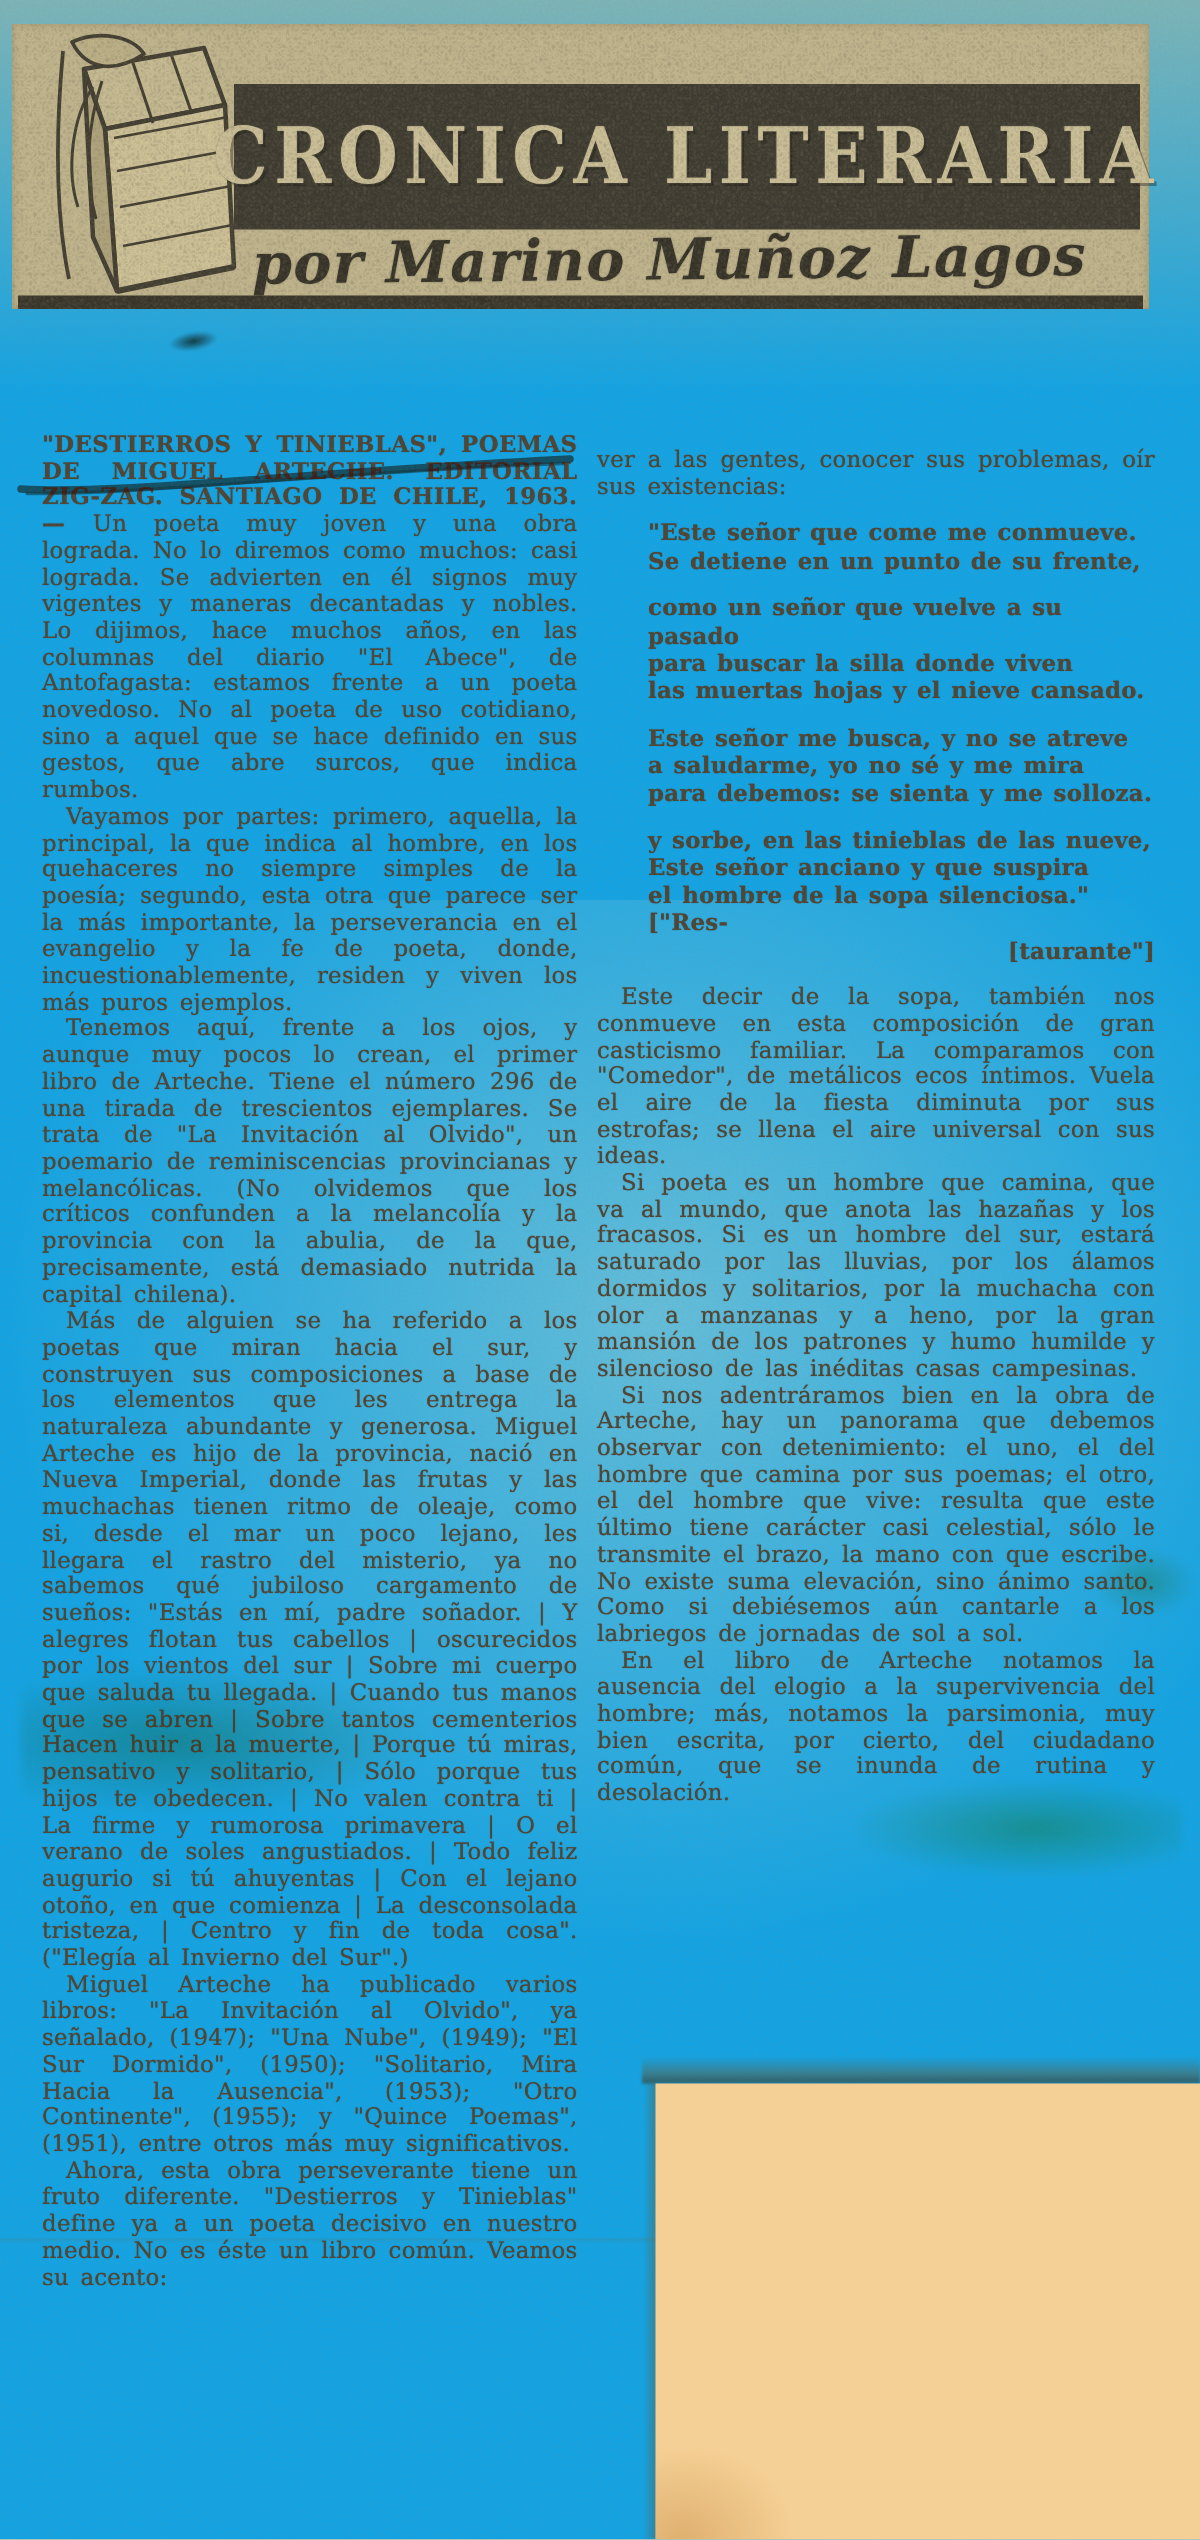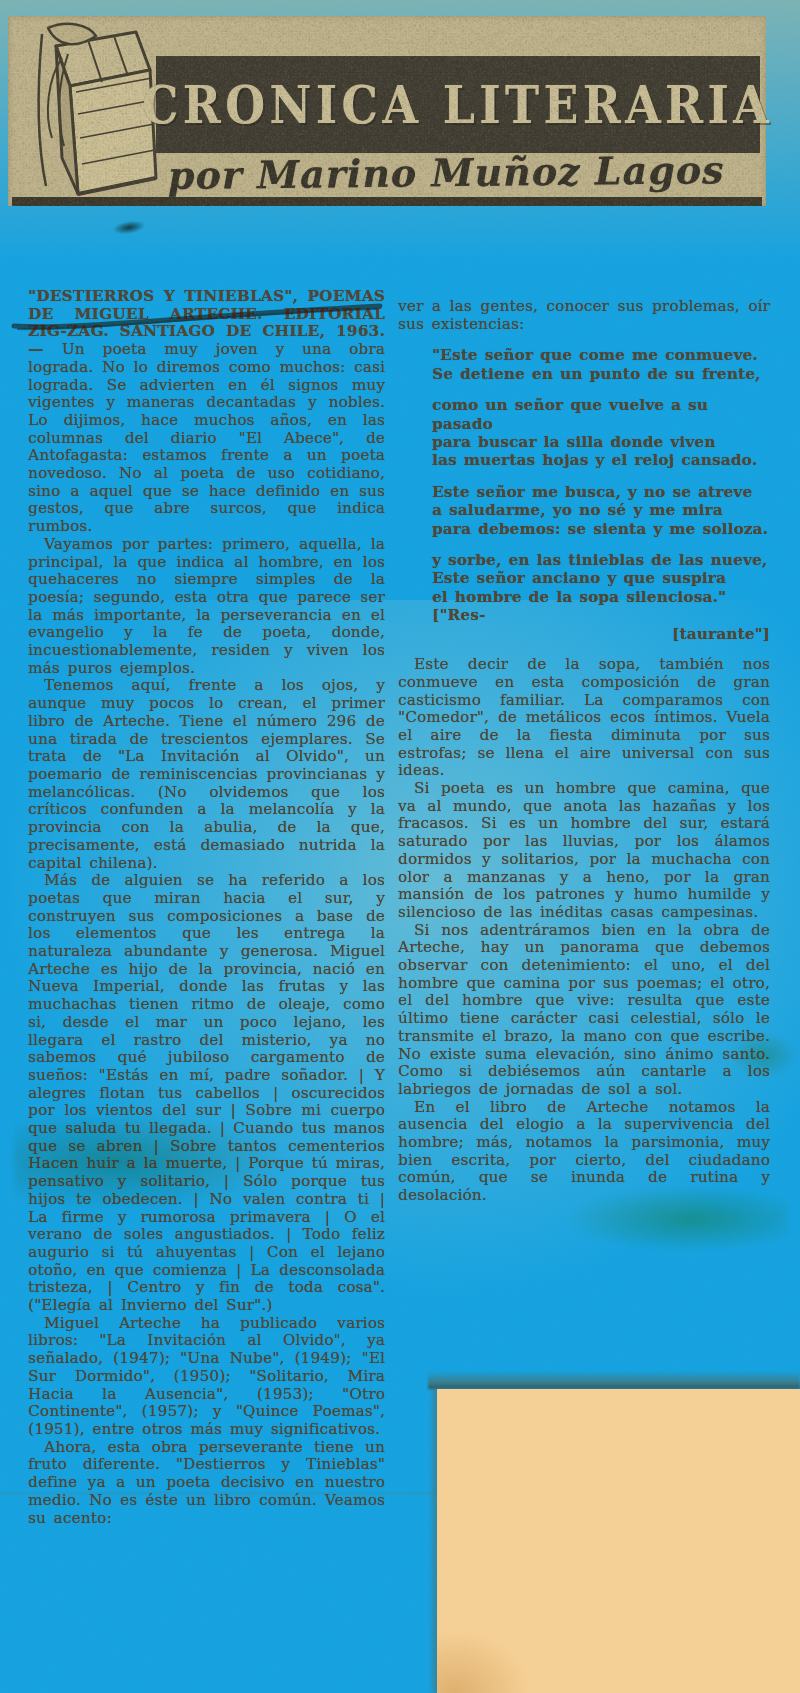--- a/index.html
+++ b/index.html
@@ -108,21 +108,21 @@
   <div class="col" id="col-left">
 
       <div class="par lead"><span class="b">"DESTIERROS Y TINIEBLAS", POEMAS DE MIGUEL ARTECHE. EDITORIAL ZIG-ZAG. SANTIAGO DE CHILE, 1963.— </span><span>Un poeta muy joven y una obra lograda. No lo diremos como muchos: casi lograda. Se advierten en él signos muy vigentes y maneras decantadas y nobles. Lo dijimos, hace muchos años, en las columnas del diario "El Abece", de Antofagasta: estamos frente a un poeta novedoso. No al poeta de uso cotidiano, sino a aquel que se hace definido en sus gestos, que abre surcos, que indica rumbos.</span></div>
 
       <div class="par"><span class="b"></span><span>Vayamos por partes: primero, aquella, la principal, la que indica al hombre, en los quehaceres no siempre simples de la poesía; segundo, esta otra que parece ser la más importante, la perseverancia en el evangelio y la fe de poeta, donde, incuestionablemente, residen y viven los más puros ejemplos.</span></div>
 
       <div class="par"><span class="b"></span><span>Tenemos aquí, frente a los ojos, y aunque muy pocos lo crean, el primer libro de Arteche. Tiene el número 296 de una tirada de trescientos ejemplares. Se trata de "La Invitación al Olvido", un poemario de reminiscencias provincianas y melancólicas. (No olvidemos que los críticos confunden a la melancolía y la provincia con la abulia, de la que, precisamente, está demasiado nutrida la capital chilena).</span></div>
 
       <div class="par"><span class="b"></span><span>Más de alguien se ha referido a los poetas que miran hacia el sur, y construyen sus composiciones a base de los elementos que les entrega la naturaleza abundante y generosa. Miguel Arteche es hijo de la provincia, nació en Nueva Imperial, donde las frutas y las muchachas tienen ritmo de oleaje, como si, desde el mar un poco lejano, les llegara el rastro del misterio, ya no sabemos qué jubiloso cargamento de sueños: "Estás en mí, padre soñador. | Y alegres flotan tus cabellos | oscurecidos por los vientos del sur | Sobre mi cuerpo que saluda tu llegada. | Cuando tus manos que se abren | Sobre tantos cementerios Hacen huir a la muerte, | Porque tú miras, pensativo y solitario, | Sólo porque tus hijos te obedecen. | No valen contra ti | La firme y rumorosa primavera | O el verano de soles angustiados. | Todo feliz augurio si tú ahuyentas | Con el lejano otoño, en que comienza | La desconsolada tristeza, | Centro y fin de toda cosa". ("Elegía al Invierno del Sur".)</span></div>
 
-      <div class="par"><span class="b"></span><span>Miguel Arteche ha publicado varios libros: "La Invitación al Olvido", ya señalado, (1947); "Una Nube", (1949); "El Sur Dormido", (1950); "Solitario, Mira Hacia la Ausencia", (1953); "Otro Continente", (1957); y "Quince Poemas", (1951), entre otros más muy significativos.</span></div>
+      <div class="par"><span class="b"></span><span>Miguel Arteche ha publicado varios libros: "La Invitación al Olvido", ya señalado, (1947); "Una Nube", (1949); "El Sur Dormido", (1950); "Solitario, Mira Hacia la Ausencia", (1953); "Otro Continente", (1955); y "Quince Poemas", (1951), entre otros más muy significativos.</span></div>
 
       <div class="par"><span class="b"></span><span>Ahora, esta obra perseverante tiene un fruto diferente. "Destierros y Tinieblas" define ya a un poeta decisivo en nuestro medio. No es éste un libro común. Veamos su acento:</span></div>
     </div>
 
   <div class="col" id="col-right">
 
       <div class="par cont"><span class="b"></span><span>ver a las gentes, conocer sus problemas, oír sus existencias:</span></div>
 
       <div class="par gap"><span class="b"></span><span></span></div>
 
@@ -132,21 +132,21 @@
 
 
 
       <div class="par gap"><span class="b"></span><span></span></div>
 
 
       <div class="par verse"><span class="b"></span><span>como un señor que vuelve a su pasado</span></div>
 
       <div class="par verse"><span class="b"></span><span>para buscar la silla donde viven</span></div>
 
-      <div class="par verse"><span class="b"></span><span>las muertas hojas y el reloj cansado.</span></div>
+      <div class="par verse"><span class="b"></span><span>las muertas hojas y el nieve cansado.</span></div>
 
       <div class="par gap"><span class="b"></span><span></span></div>
 
       <div class="par verse"><span class="b"></span><span>Este señor me busca, y no se atreve</span></div>
 
       <div class="par verse"><span class="b"></span><span>a saludarme, yo no sé y me mira</span></div>
 
       <div class="par verse"><span class="b"></span><span>para debemos: se sienta y me solloza.</span></div>
 
       <div class="par gap"><span class="b"></span><span></span></div>

